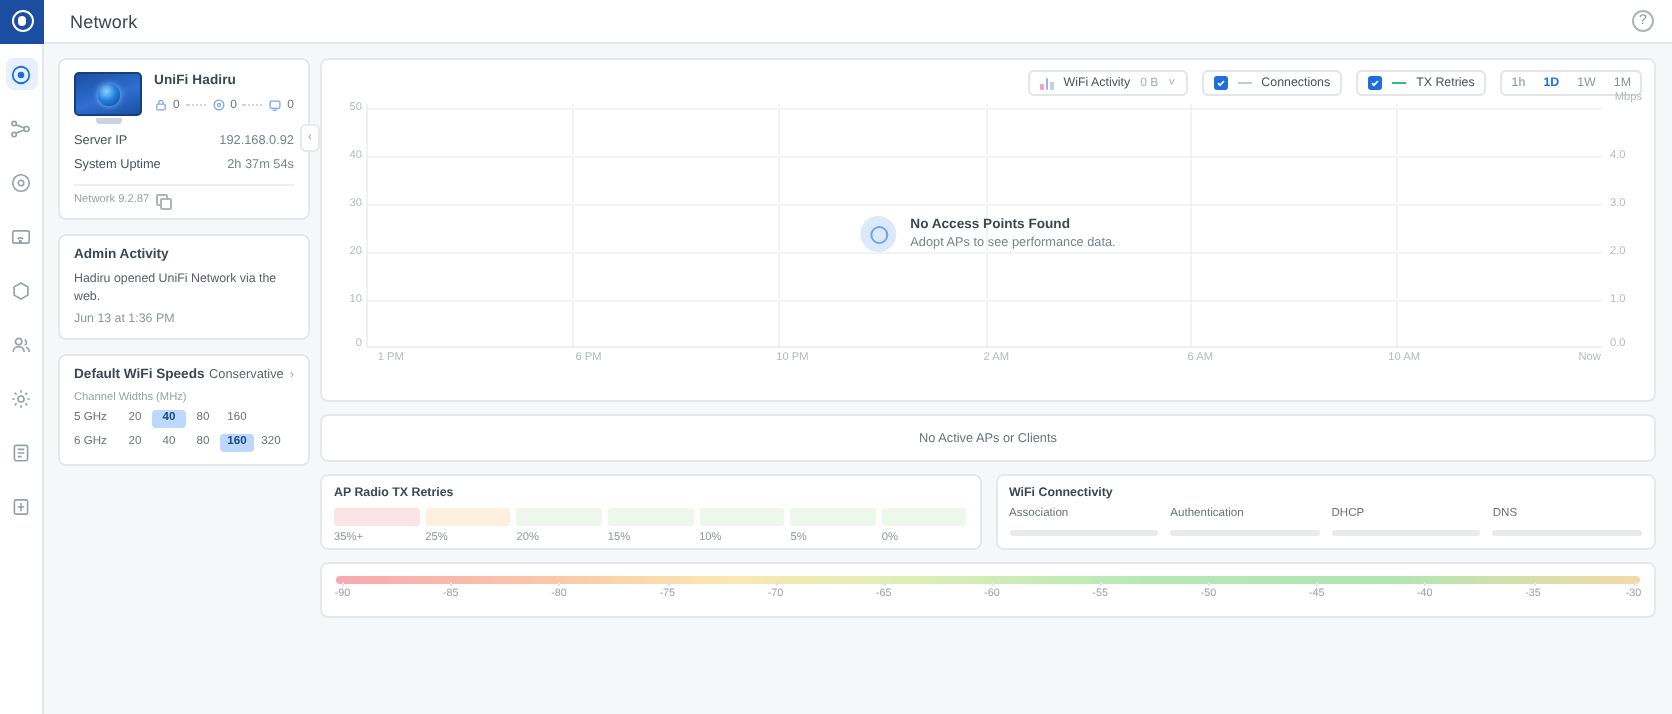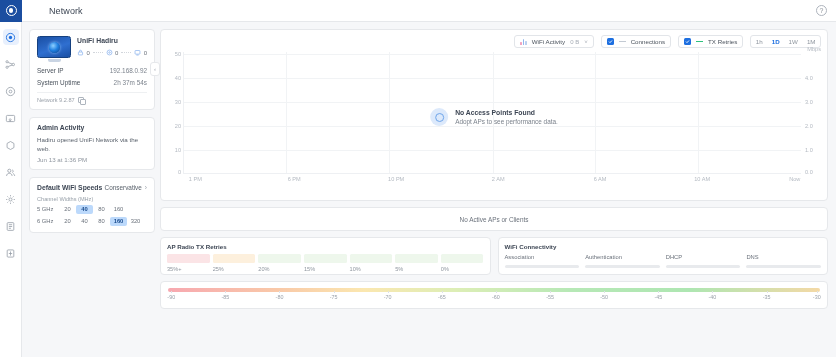--- a/index.html
+++ b/index.html
@@ -23,21 +23,21 @@
     display: flex; align-items: center; justify-content: center;
   }
   .topbar-logo .ring {
     width: 11px; height: 11px; border-radius: 50%;
     border: 1.4px solid #ffffff; position: relative;
   }
   .topbar-logo .ring:after {
     content: ""; position: absolute; left: 2.4px; top: 2.4px;
     width: 4.5px; height: 4.5px; border-radius: 50%; background: #ffffff;
   }
-  .topbar-title { margin-left: 27px; font-size: 9px; color: #3d4654; letter-spacing: .1px; }
+  .topbar-title { margin-left: 13px; font-size: 9px; color: #3d4654; letter-spacing: .1px; }
   .topbar-right { margin-left: auto; margin-right: 9px; display:flex; align-items:center; }
   .help-icon {
     width: 11px; height: 11px; border-radius: 50%;
     border: 1px solid #aeb4bd; color: #8a9099;
     font-size: 7px; line-height: 9px; text-align: center;
   }
 
   
   .rail {
     position: absolute; left: 0; top: 22px; width: 22px; height: 335px;

